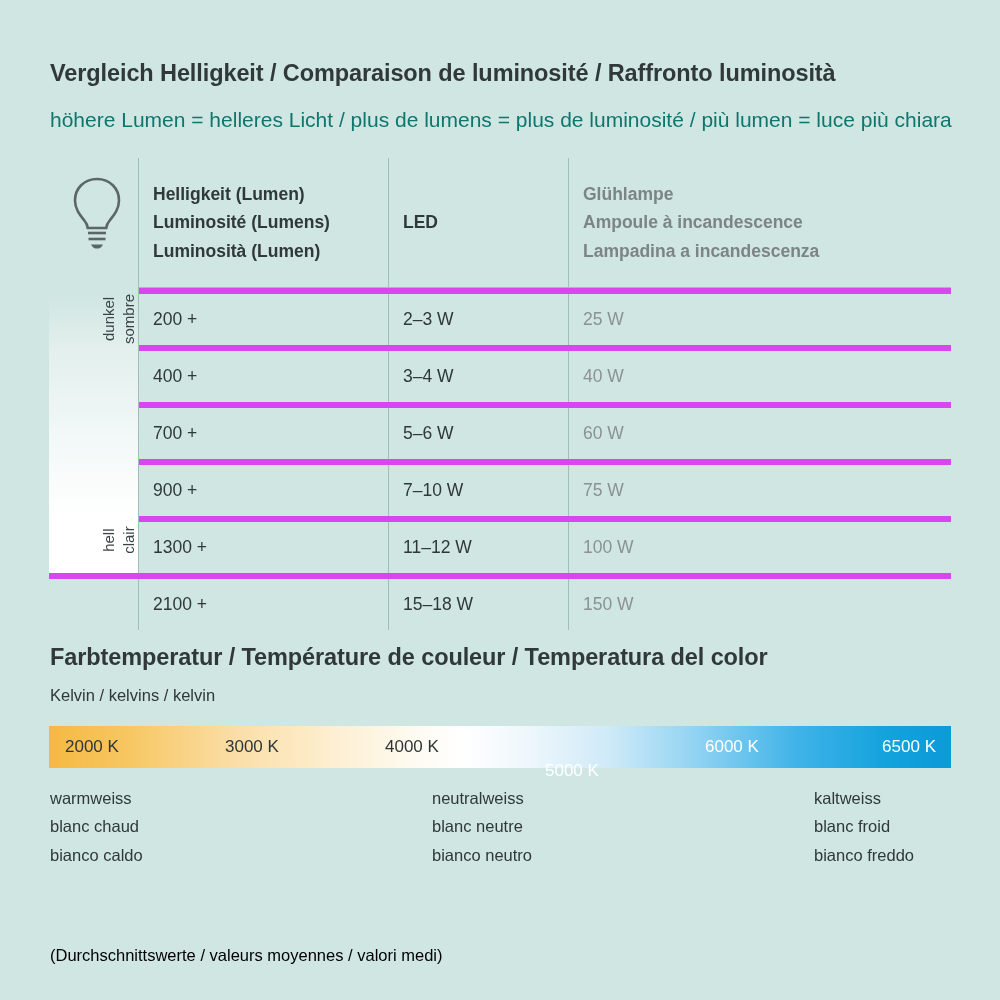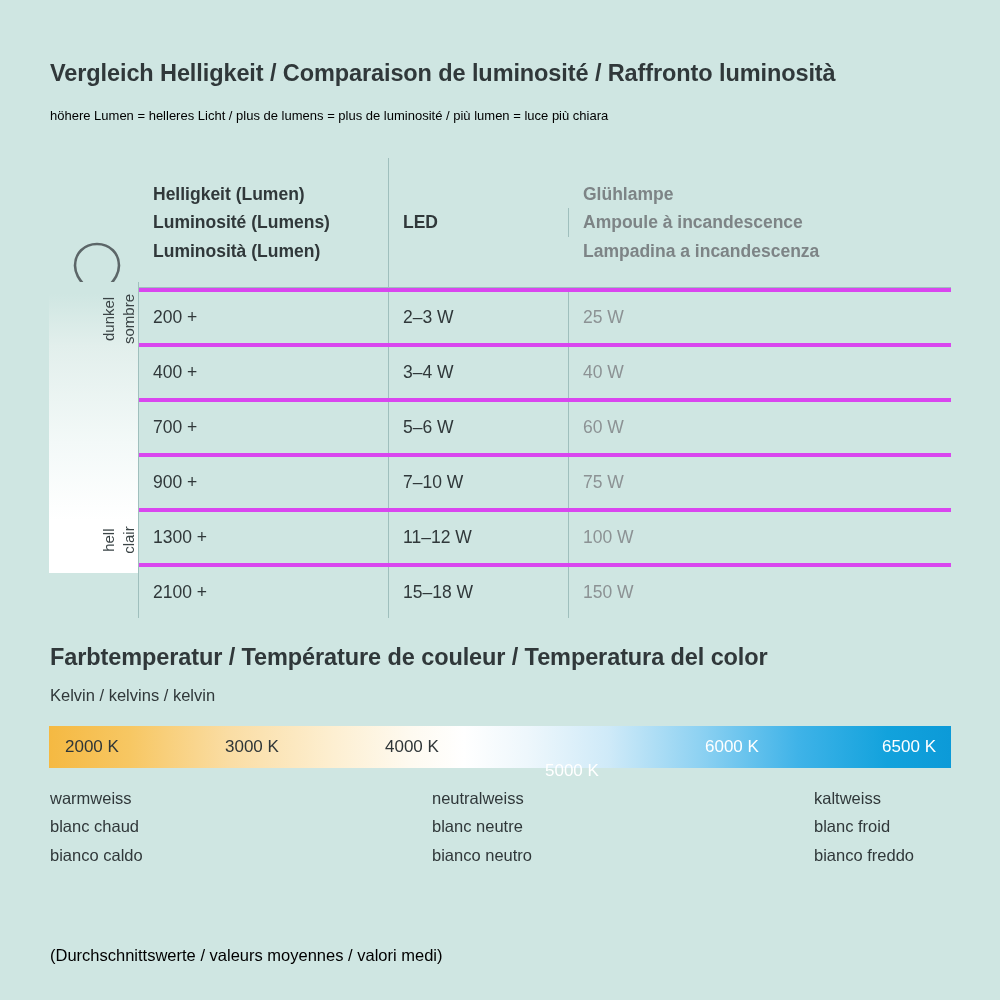--- a/index.html
+++ b/index.html
@@ -28,38 +28,38 @@
     top: 60px;
     font-size: 23.5px;
     font-weight: bold;
     letter-spacing: -0.1px;
     white-space: nowrap;
   }
   .sub1 {
     position: absolute;
     left: 50px;
     top: 108px;
-    font-size: 13px;
-    white-space: nowrap;
-    color: #000000;
+    font-size: 21px;
+    white-space: nowrap;
+    color: #0f766e;
   }
 
   .table {
     position: absolute;
     left: 49px;
     top: 158px;
     width: 902px;
   }
   .trow {
     display: flex;
     align-items: stretch;
     position: relative;
   }
-  .trow + .trow { border-top: 4px solid #d946ef; }
-  .thead { border-bottom: 1px solid #9fbfbd; align-items: center; }
+  .trow + .trow { border-top: 6px solid #d946ef; }
+  .thead { border-bottom: 1px solid #9fbfbd; }
 
   .c-scale { width: 90px; flex: 0 0 90px; position: relative; }
   .c-lumen { width: 250px; flex: 0 0 250px; position: relative; }
   .c-led   { width: 180px; flex: 0 0 180px; position: relative; }
   .c-inc   { flex: 1 1 auto; position: relative; }
 
   .vline-1, .vline-2, .vline-3 {
     position: absolute;
     top: 0;
     bottom: 0;

